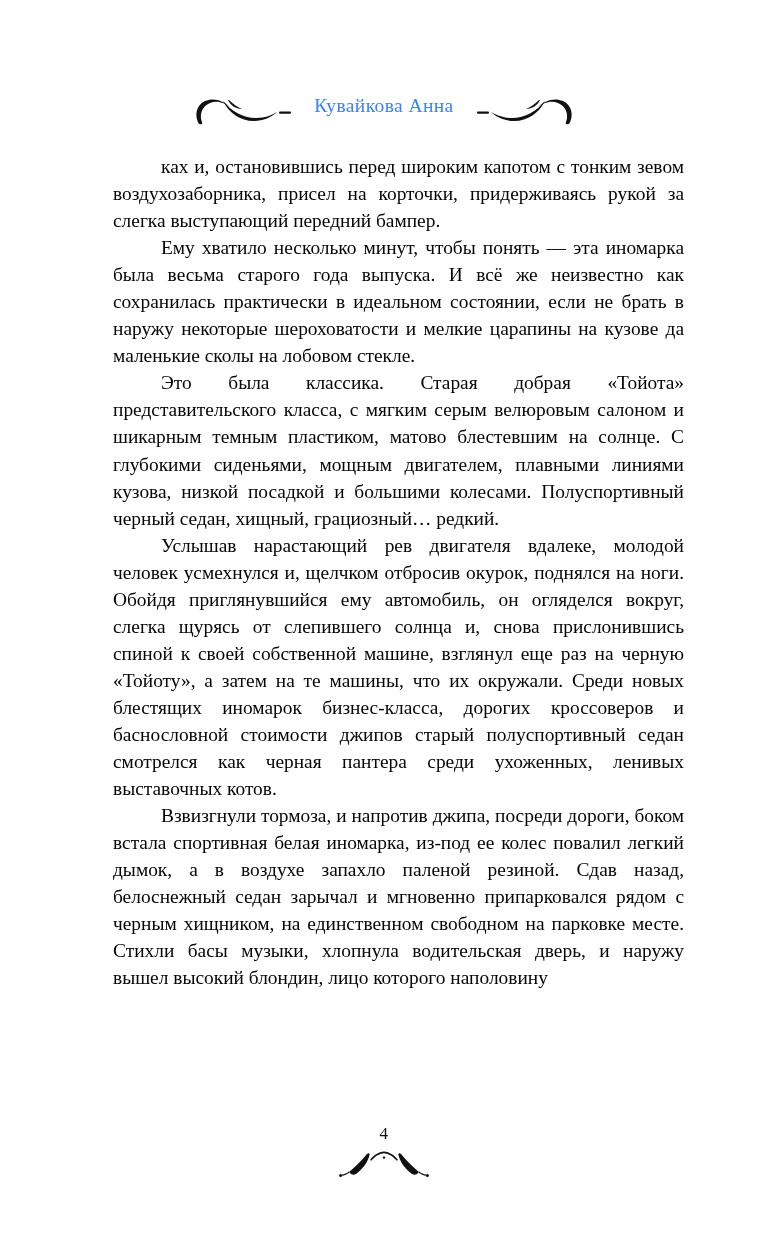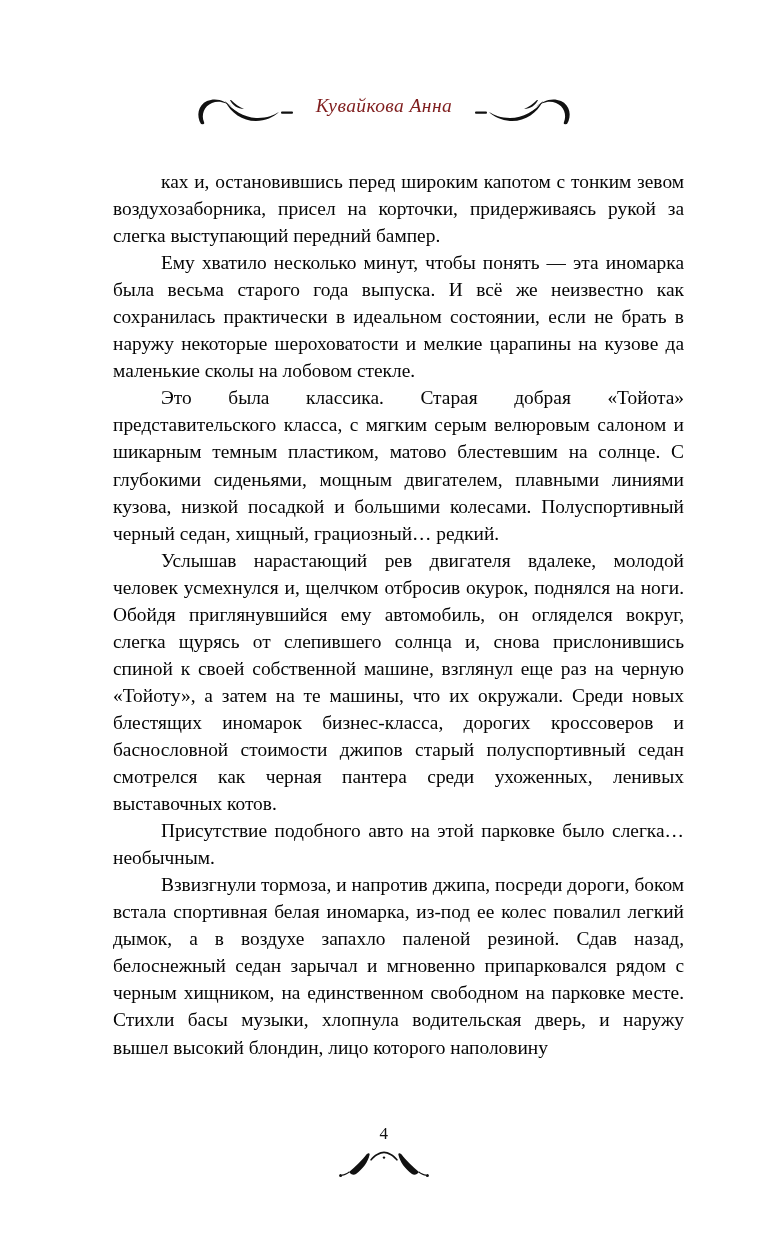--- a/index.html
+++ b/index.html
@@ -31,42 +31,41 @@
     top: 86px;
     width: 768px;
     height: 44px;
     display: flex;
     align-items: center;
     justify-content: center;
     gap: 0px;
   }
   .rh-name {
     font-family: "Liberation Serif", "DejaVu Serif", serif;
-    font-style: italic;
     font-size: 19.5px;
     letter-spacing: 0.4px;
-    color: #7f1d1d;
+    color: #3b82f6;
     white-space: nowrap;
     padding: 0 3px;
     position: relative;
     top: -2px;
   }
   .rh-orn {
     width: 118px;
     height: 40px;
     display: block;
     flex: 0 0 auto;
   }
   .rh-orn.right { transform: scaleX(-1); }
 
   
   .textblock {
     position: absolute;
     left: 113px;
-    top: 168px;
+    top: 153px;
     width: 571px;
   }
   .para {
     margin: 0;
     font-size: 19.4px;
     line-height: 27.05px;
     text-align: justify;
     text-justify: inter-word;
     text-indent: 48px;
     color: #050505;
@@ -134,21 +133,20 @@
         </g>
       </svg>
     </span>
   </div>
 
   <div class="textblock">
     <p class="para">ках и, остановившись перед широким капотом с тонким зевом воздухозаборника, присел на корточки, придерживаясь рукой за слегка выступающий передний бампер.</p>
     <p class="para">Ему хватило несколько минут, чтобы понять — эта иномарка была весьма старого года выпуска. И всё же неизвестно как сохранилась практически в идеальном состоянии, если не брать в наружу некоторые шероховатости и мелкие царапины на кузове да маленькие сколы на лобовом стекле.</p>
     <p class="para">Это была классика. Старая добрая «Тойота» представительского класса, с мягким серым велюровым салоном и шикарным темным пластиком, матово блестевшим на солнце. С глубокими сиденьями, мощным двигателем, плавными линиями кузова, низкой посадкой и большими колесами. Полуспортивный черный седан, хищный, грациозный… редкий.</p>
     <p class="para">Услышав нарастающий рев двигателя вдалеке, молодой человек усмехнулся и, щелчком отбросив окурок, поднялся на ноги. Обойдя приглянувшийся ему автомобиль, он огляделся вокруг, слегка щурясь от слепившего солнца и, снова прислонившись спиной к своей собственной машине, взглянул еще раз на черную «Тойоту», а затем на те машины, что их окружали. Среди новых блестящих иномарок бизнес-класса, дорогих кроссоверов и баснословной стоимости джипов старый полуспортивный седан смотрелся как черная пантера среди ухоженных, ленивых выставочных котов.</p>
-    <p class="para">Присутствие подобного авто на этой парковке было слегка… необычным.</p>
     <p class="para">Взвизгнули тормоза, и напротив джипа, посреди дороги, боком встала спортивная белая иномарка, из-под ее колес повалил легкий дымок, а в воздухе запахло паленой резиной. Сдав назад, белоснежный седан зарычал и мгновенно припарковался рядом с черным хищником, на единственном свободном на парковке месте. Стихли басы музыки, хлопнула водительская дверь, и наружу вышел высокий блондин, лицо которого наполовину</p>
   </div>
 
   <div class="folio">4</div>
   <div class="footer-orn-wrap">
     <span>
       <svg class="footer-orn" viewBox="0 0 96 34" xmlns="http://www.w3.org/2000/svg" aria-hidden="true">
         <g fill="#111111">
 
           <path d="M13 24 C19 19 26 12 31 6 C32.2 4.6 34 5 33.6 6.8 C32 14 27 21 20 26 C17.5 27.8 14.6 26.2 13 24 Z"></path>

